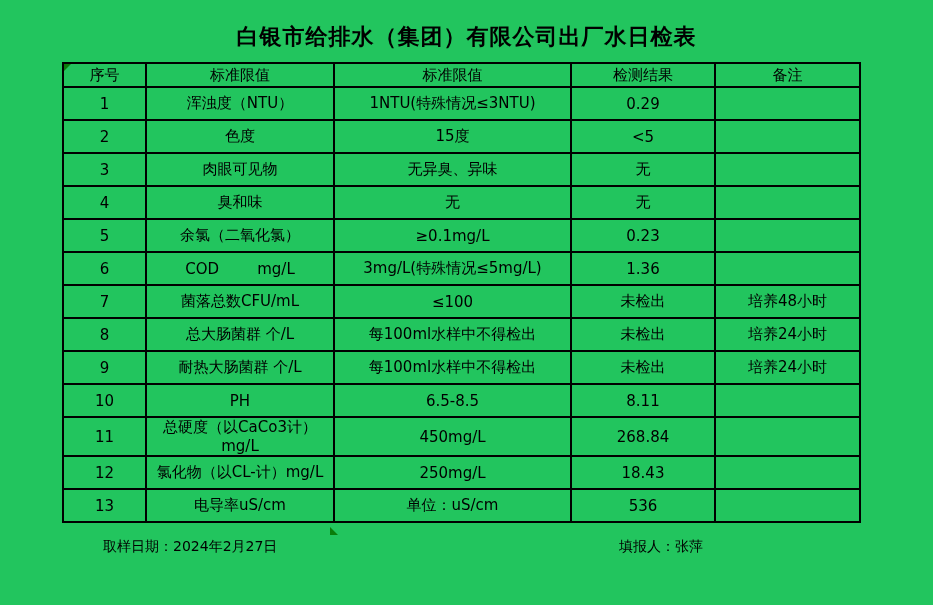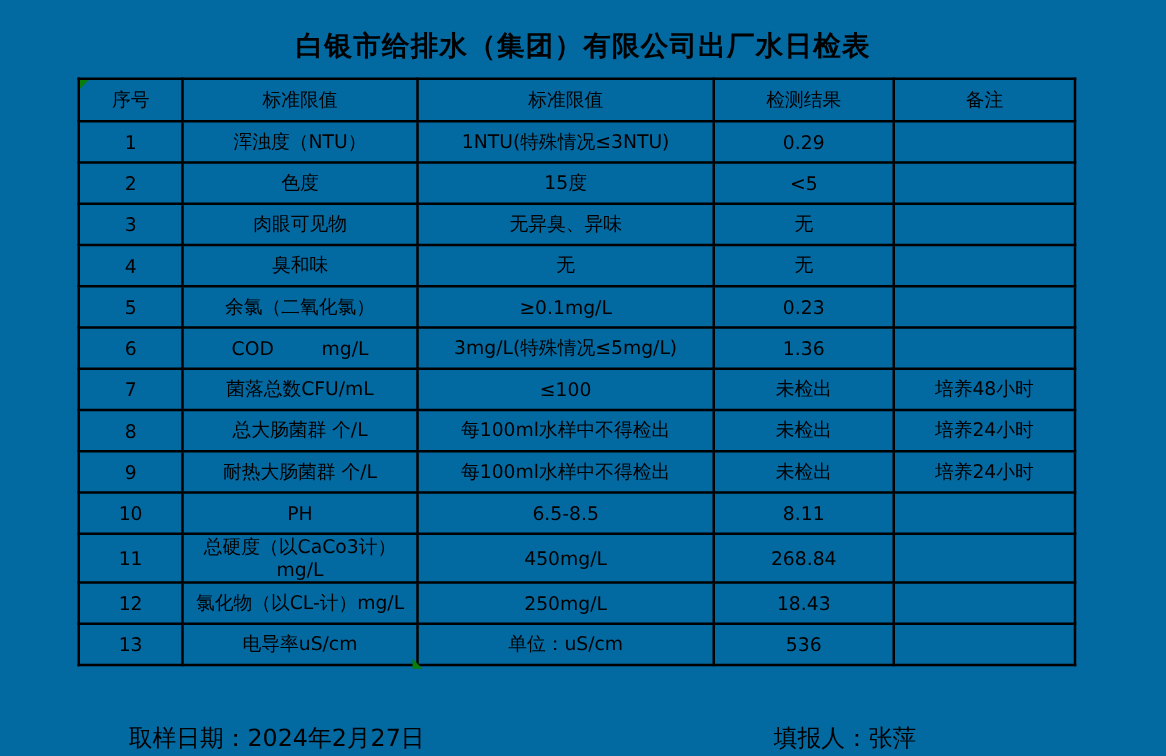--- a/index.html
+++ b/index.html
@@ -1,20 +1,20 @@
 <!DOCTYPE html>
 <html><head>
 <meta charset="utf-8">
 <style>
   html, body { margin: 0; padding: 0; background: #fff; }
   .page {
     position: relative;
     width: 933px;
     height: 605px;
-    background: #0369a1;
+    background: #22c55e;
     font-family: "DejaVu Sans", sans-serif;
     color: #000;
     overflow: hidden;
   }
   .title {
     position: absolute;
     top: 22px;
     left: 0;
     width: 100%;
     text-align: center;
@@ -35,28 +35,27 @@
   table.inspection td {
     border: 2px solid #000;
     text-align: center;
     vertical-align: middle;
     font-size: 15px;
     font-weight: 400;
     padding: 0 2px;
     white-space: pre-wrap;
     overflow: hidden;
   }
-  table.inspection thead tr { height: 34px; }
+  table.inspection thead tr { height: 24px; }
   table.inspection tbody tr { height: 33px; }
   .footer-item {
     position: absolute;
     top: 538px;
-    font-size: 19px;
+    font-size: 14px;
     white-space: pre;
-    margin-top: 40px;
   }
   .footer-sampling { left: 103px; }
   .footer-test     { left: 405px; }
   .footer-reporter { left: 619px; text-align: center; }
   .flag {
     position: absolute;
     width: 0;
     height: 0;
   }
   .flag-tl {

